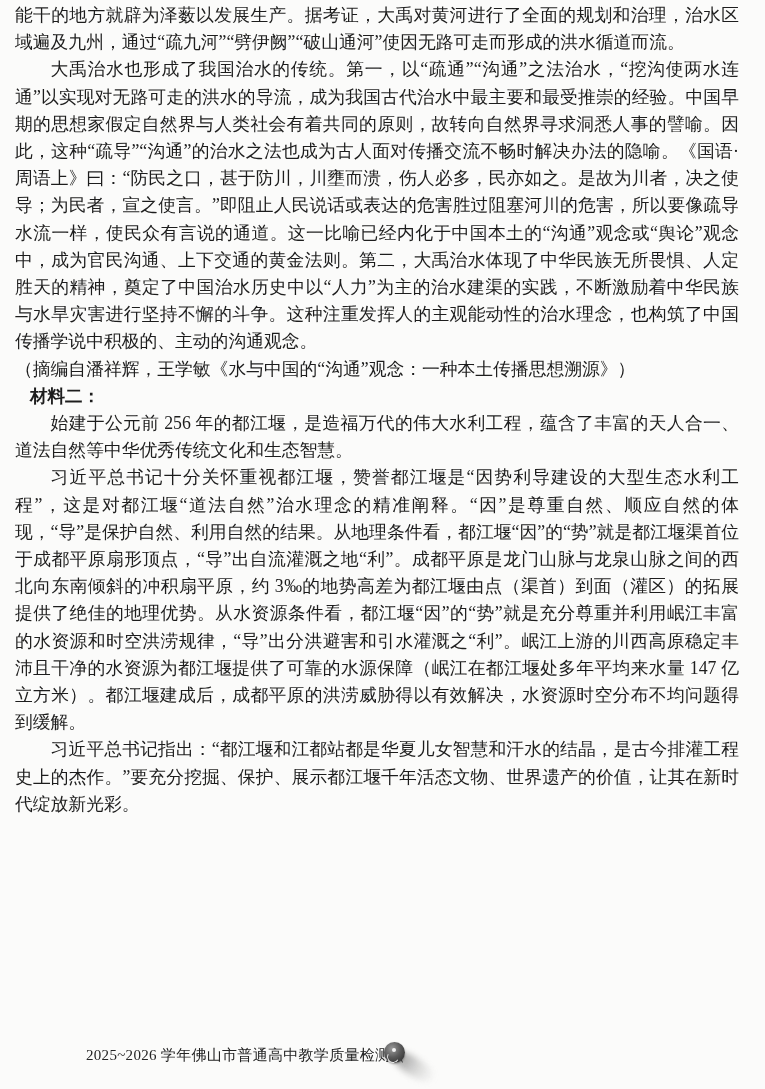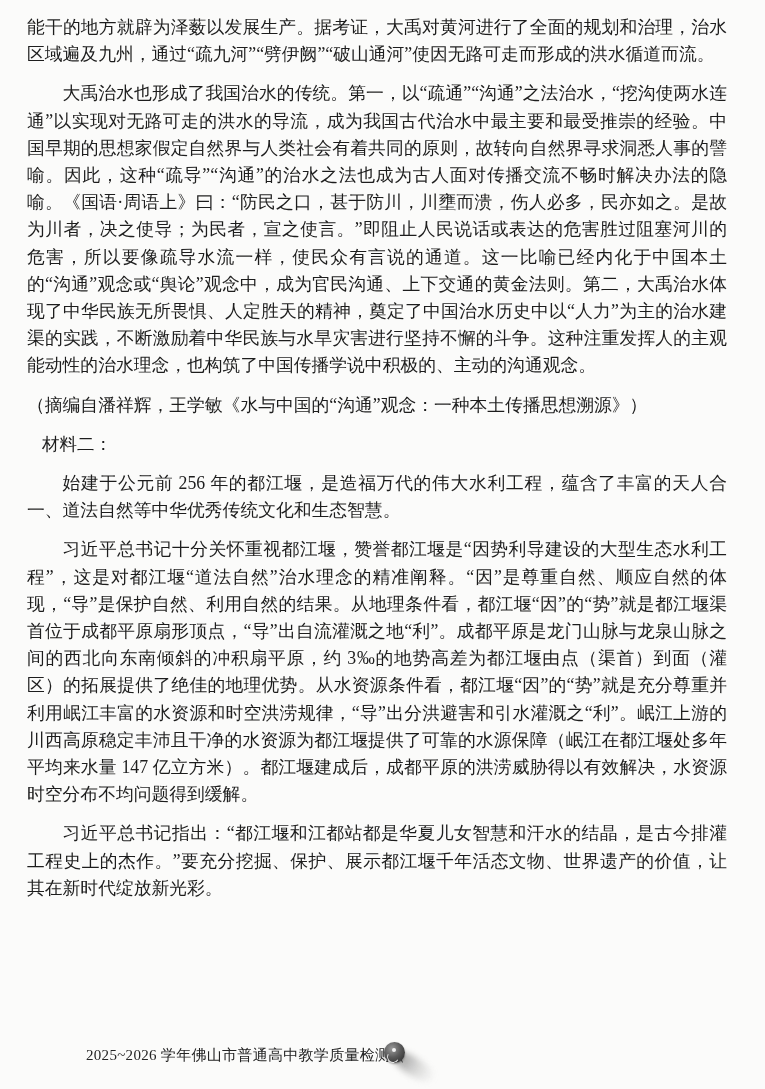--- a/index.html
+++ b/index.html
@@ -8,25 +8,25 @@
     background: #fbfbfa;
     font-family: "Liberation Serif", "DejaVu Serif", serif;
     position: relative; overflow: hidden;
   }
   .page { position: absolute; inset: 0; }
   .text-block {
     position: absolute; left: 15px; top: 2px; width: 724px;
     font-size: 17.8px; line-height: 27.2px;
     color: #1d1d1d; text-align: justify;
   }
-  .text-block p { margin: 12px; }
+  .text-block p { margin: 0; }
   .p-indent { text-indent: 2em; }
   .attr-right { }
   .m2-heading {
-    font-weight: normal; text-indent: 0.85em;
+    font-weight: bold; text-indent: 0.85em;
     font-family: "Liberation Sans", "DejaVu Sans", sans-serif;
     font-size: 17.5px;
   }
   .footer {
     position: absolute; left: 86px; top: 1046px;
     font-size: 15px; letter-spacing: 0.3px; color: #242424;
     font-family: "Liberation Serif", "DejaVu Serif", serif;
     white-space: nowrap;
   }
   

